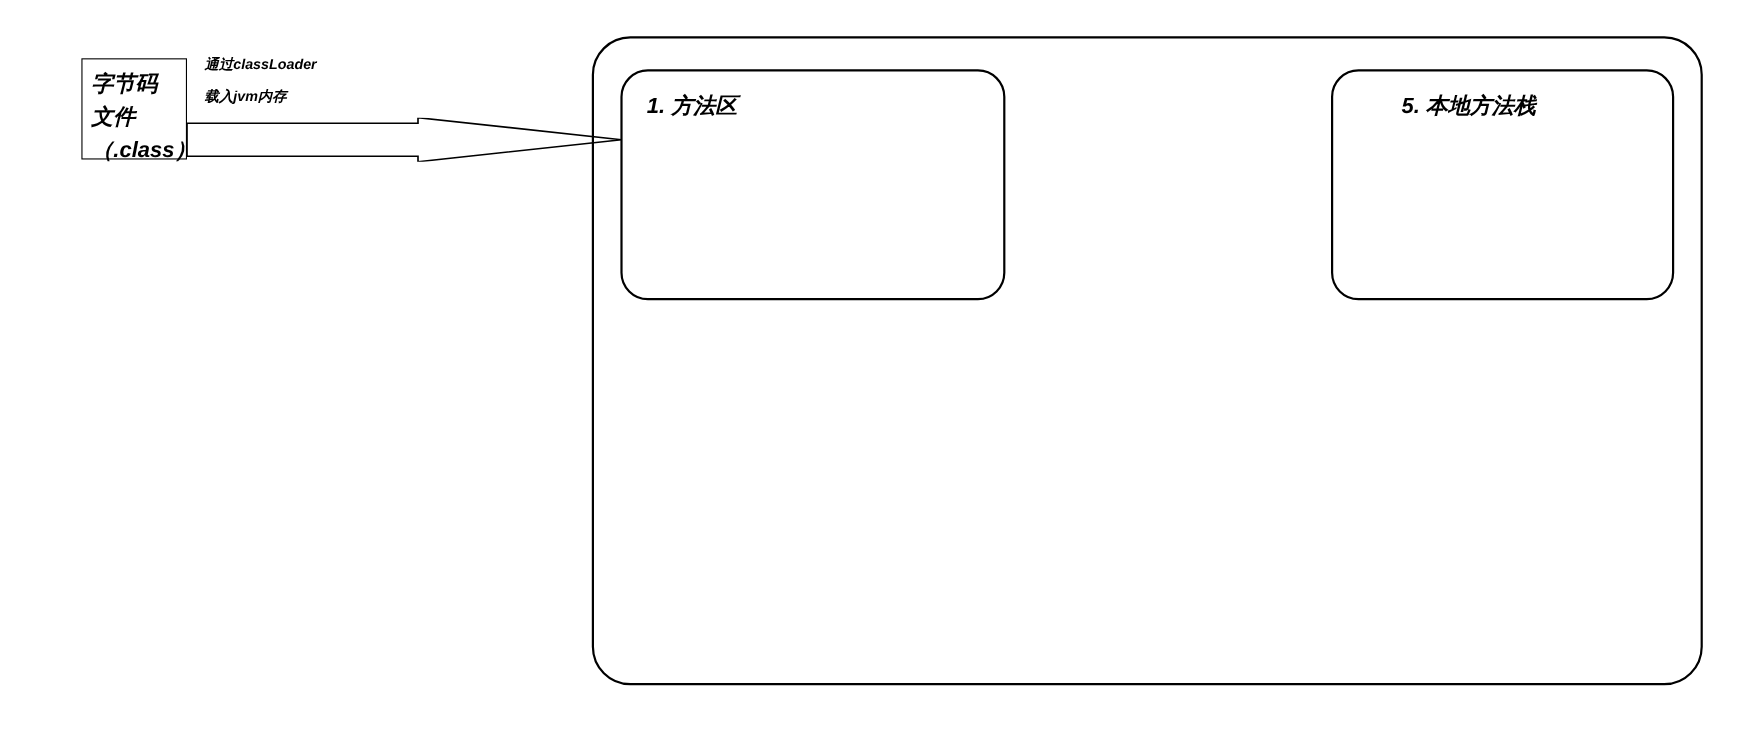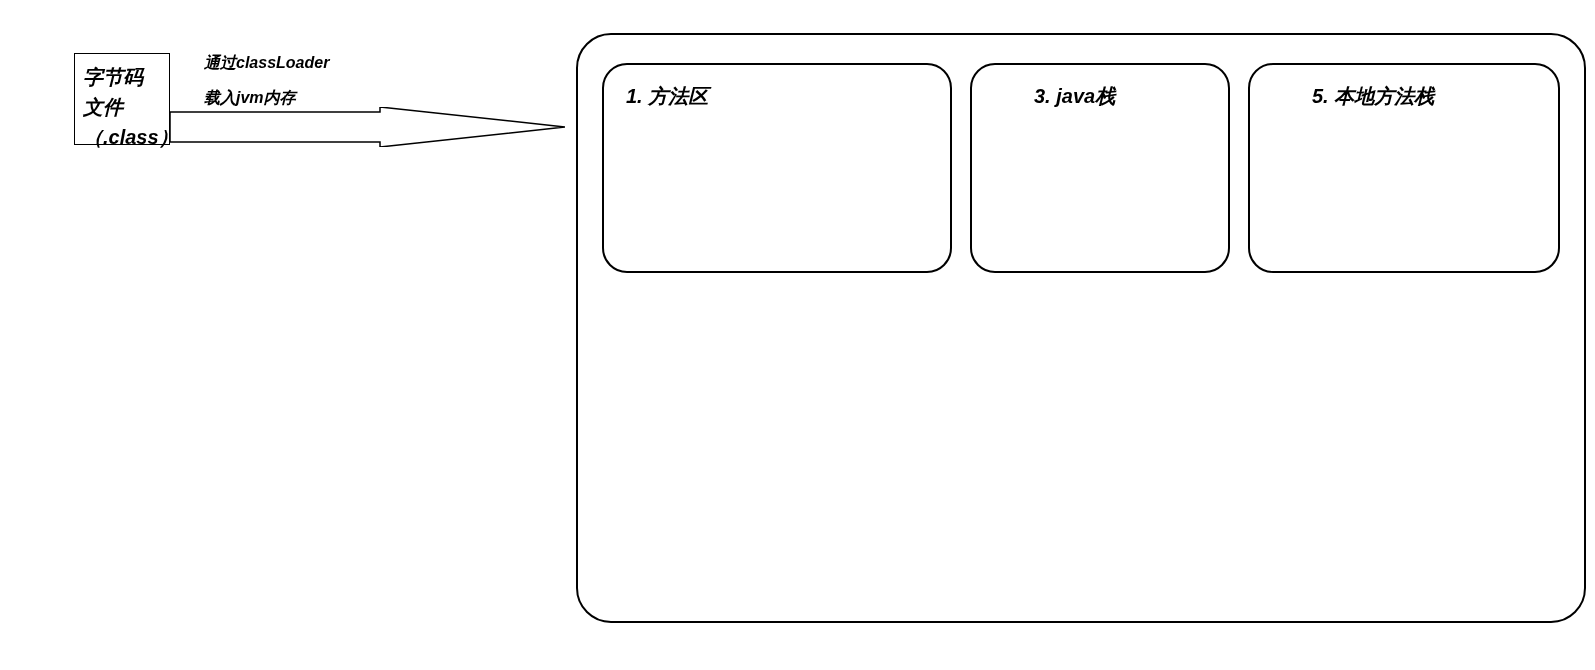--- a/index.html
+++ b/index.html
@@ -18,37 +18,37 @@
       height: 92px;
       border: 1.5px solid #000;
       padding: 8px;
       font-size: 20px;
       font-style: italic;
       font-weight: bold;
       line-height: 1.5;
     }
     .arrow-label {
       position: absolute;
-      left: 204px;
+      left: 186px;
       top: 45px;
-      font-size: 16px;
+      font-size: 13px;
       font-style: italic;
       font-weight: bold;
       line-height: 2.2;
     }
     .arrow {
       position: absolute;
       left: 170px;
       top: 107px;
       width: 395px;
       height: 40px;
     }
     .jvm-container {
       position: absolute;
-      left: 576px;
+      left: 538px;
       top: 33px;
       width: 1010px;
       height: 590px;
       border: 2px solid #000;
       border-radius: 35px;
     }
     .memory-box {
       position: absolute;
       border: 2px solid #000;
       border-radius: 25px;
@@ -82,19 +82,16 @@
 </div>
 
 <svg class="arrow" viewBox="0 0 395 40">
   <path d="M 0 5 L 210 5 L 210 0 L 395 20 L 210 40 L 210 35 L 0 35 Z" fill="#fff" stroke="#000" stroke-width="1.5"></path>
 </svg>
 
 <div class="jvm-container">
   <div class="memory-box box-method-area">
     <span class="label">1. 方法区</span>
   </div>
-  <div class="memory-box box-java-stack">
-    <div class="label">3. java栈</div>
-  </div>
   <div class="memory-box box-native-stack">
     <div class="label">5. 本地方法栈</div>
   </div>
 </div>
 
 </body></html>

